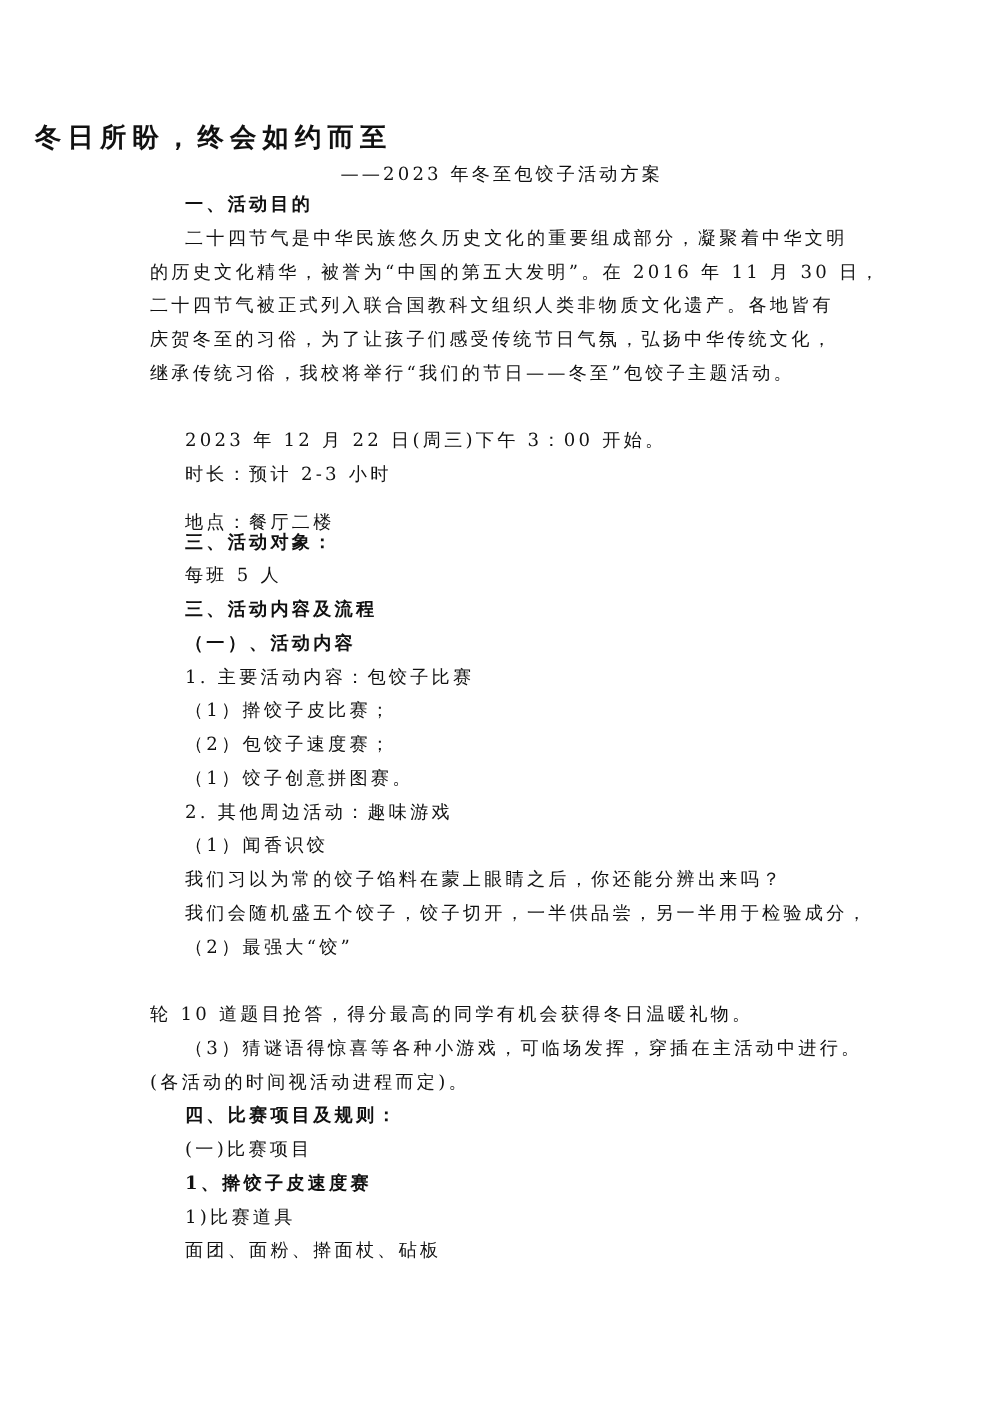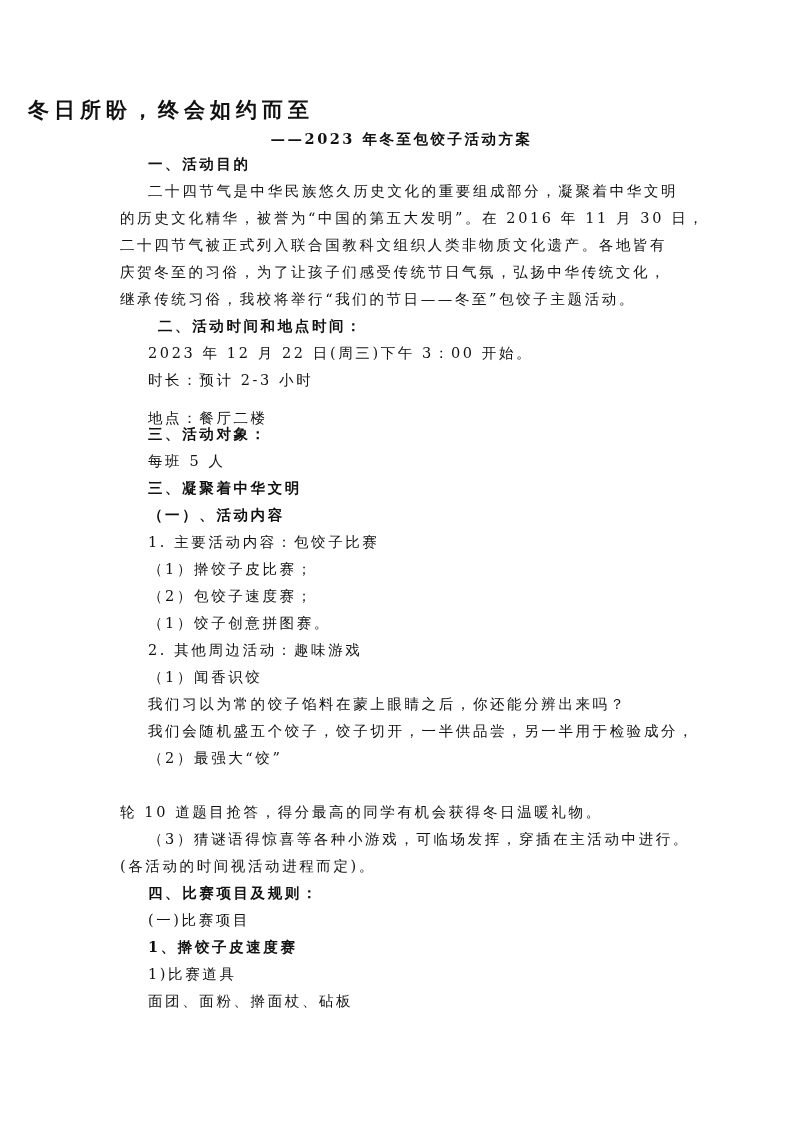--- a/index.html
+++ b/index.html
@@ -2,50 +2,49 @@
 <html><head>
   <meta charset="utf-8">
   <style>
     html, body { margin: 0; padding: 0; background: #ffffff; }
     body { width: 793px; height: 1122px; position: relative; overflow: hidden;
       font-family: "DejaVu Serif", "Liberation Serif", serif; color: #111; }
     .page { position: absolute; left: 0; top: 0; width: 793px; height: 1122px; background: #fff; }
     .title { position: absolute; left: 0; width: 793px; top: 96px; text-align: left;
       font-size: 21px; letter-spacing: 5px; color: #111; margin-left: 28px; }
     .subtitle { position: absolute; left: 0; width: 793px; top: 130px; text-align: center;
-      font-size: 14.5px; letter-spacing: 2.5px; padding-left: 10px; box-sizing: border-box; font-weight: bold; }
+      font-size: 14.5px; letter-spacing: 2.5px; padding-left: 10px; box-sizing: border-box; }
     .line { position: absolute; font-size: 14.5px; letter-spacing: 2.6px; white-space: nowrap; line-height: 20px; }
     .bold { font-weight: bold; }
     .full { left: 120px; text-align: center; }
     .ind { left: 148px; }
     .ind2 { left: 158px; }
   </style>
 </head>
 <body>
 
 <div class="page">
   <div class="title bold">冬日所盼，终会如约而至</div>
   <div class="subtitle">——2023 年冬至包饺子活动方案</div>
 
   <div class="line ind bold" style="top:154px">一、活动目的</div>
   <div class="line ind" style="top:181px">二十四节气是中华民族悠久历史文化的重要组成部分，凝聚着中华文明</div>
   <div class="line full" style="top:208px">的历史文化精华，被誉为“中国的第五大发明”。在 2016 年 11 月 30 日，</div>
   <div class="line full" style="top:235px">二十四节气被正式列入联合国教科文组织人类非物质文化遗产。各地皆有</div>
   <div class="line full" style="top:262px">庆贺冬至的习俗，为了让孩子们感受传统节日气氛，弘扬中华传统文化，</div>
   <div class="line full" style="top:289px">继承传统习俗，我校将举行“我们的节日——冬至”包饺子主题活动。</div>
 
-  <div class="line ind2 bold" style="top:316px">二、活动时间和地点时间：</div>
   <div class="line ind" style="top:343px">2023 年 12 月 22 日(周三)下午 3：00 开始。</div>
   <div class="line ind" style="top:370px">时长：预计 2-3 小时</div>
   <div class="line ind" style="top:408px">地点：餐厅二楼</div>
 
   <div class="line ind bold" style="top:424px">三、活动对象：</div>
   <div class="line ind" style="top:451px">每班 5 人</div>
 
-  <div class="line ind bold" style="top:478px">三、凝聚着中华文明</div>
+  <div class="line ind bold" style="top:478px">三、活动内容及流程</div>
   <div class="line ind bold" style="top:505px">（一）、活动内容</div>
   <div class="line ind" style="top:532px">1. 主要活动内容：包饺子比赛</div>
   <div class="line ind" style="top:559px">（1）擀饺子皮比赛；</div>
   <div class="line ind" style="top:586px">（2）包饺子速度赛；</div>
   <div class="line ind" style="top:613px">（1）饺子创意拼图赛。</div>
   <div class="line ind" style="top:640px">2. 其他周边活动：趣味游戏</div>
   <div class="line ind" style="top:667px">（1）闻香识饺</div>
   <div class="line ind" style="top:694px">我们习以为常的饺子馅料在蒙上眼睛之后，你还能分辨出来吗？</div>
   <div class="line ind" style="top:721px">我们会随机盛五个饺子，饺子切开，一半供品尝，另一半用于检验成分，</div>
   <div class="line ind" style="top:748px">（2）最强大“饺”</div>

